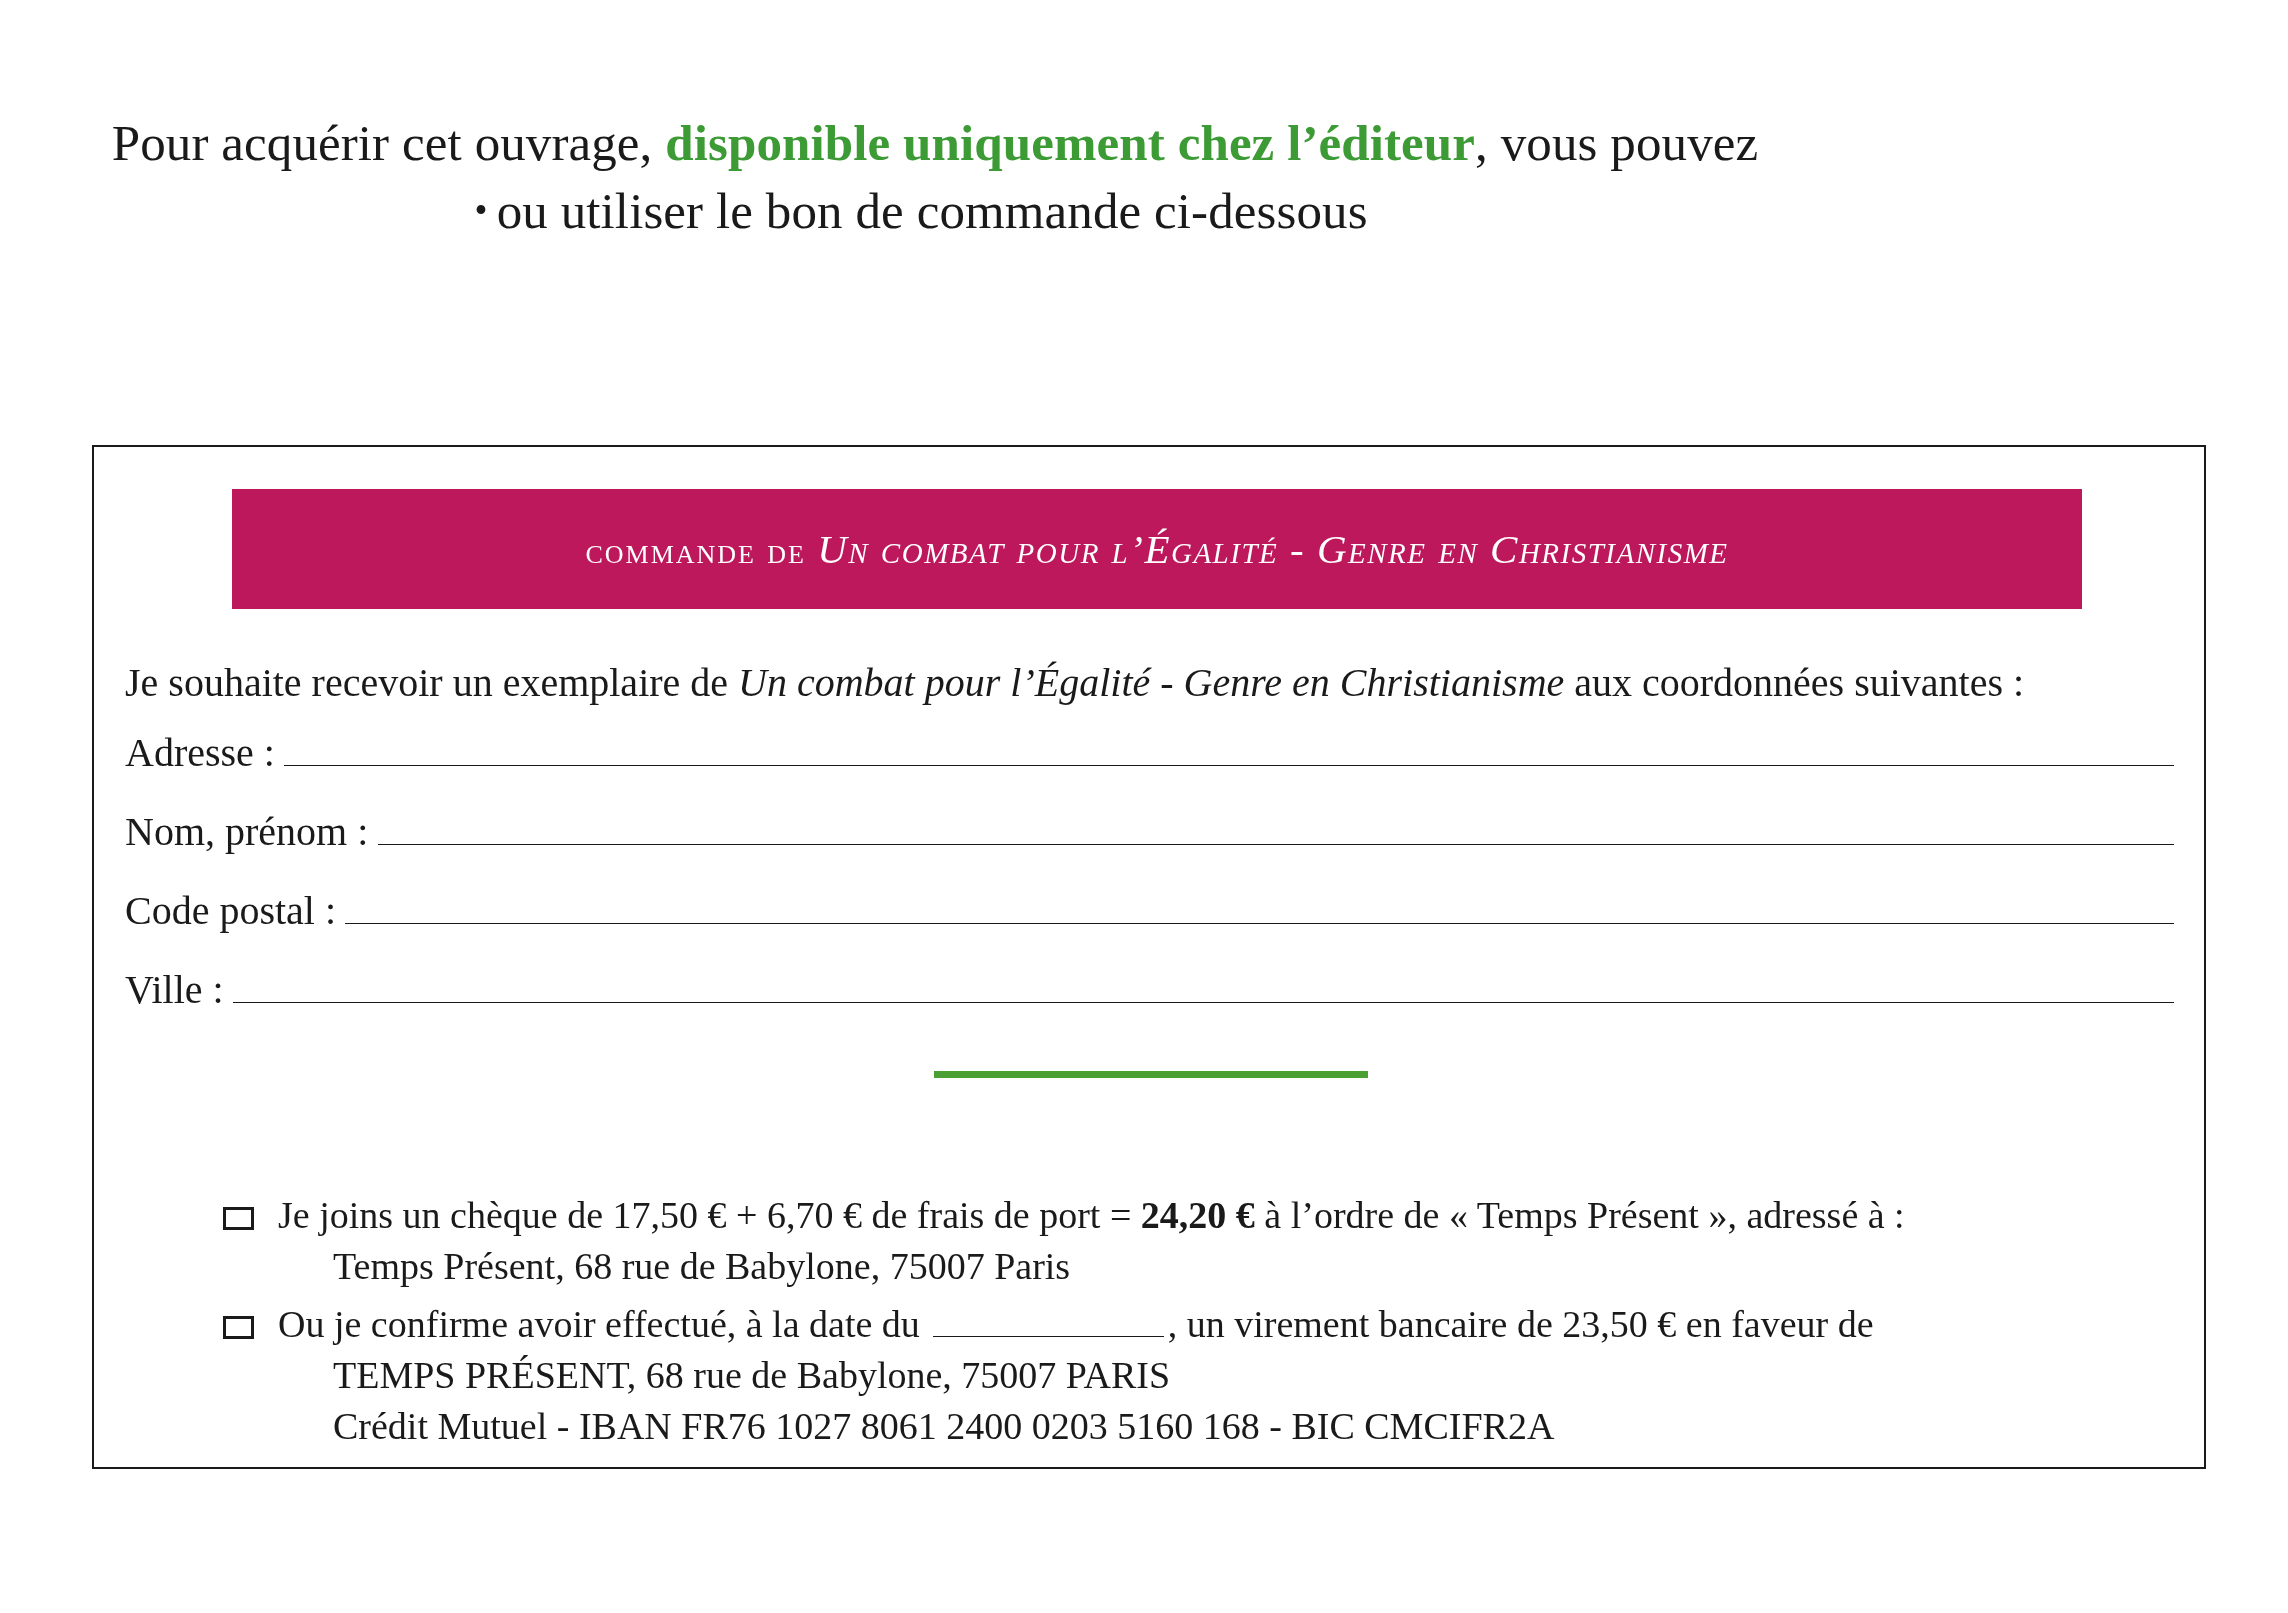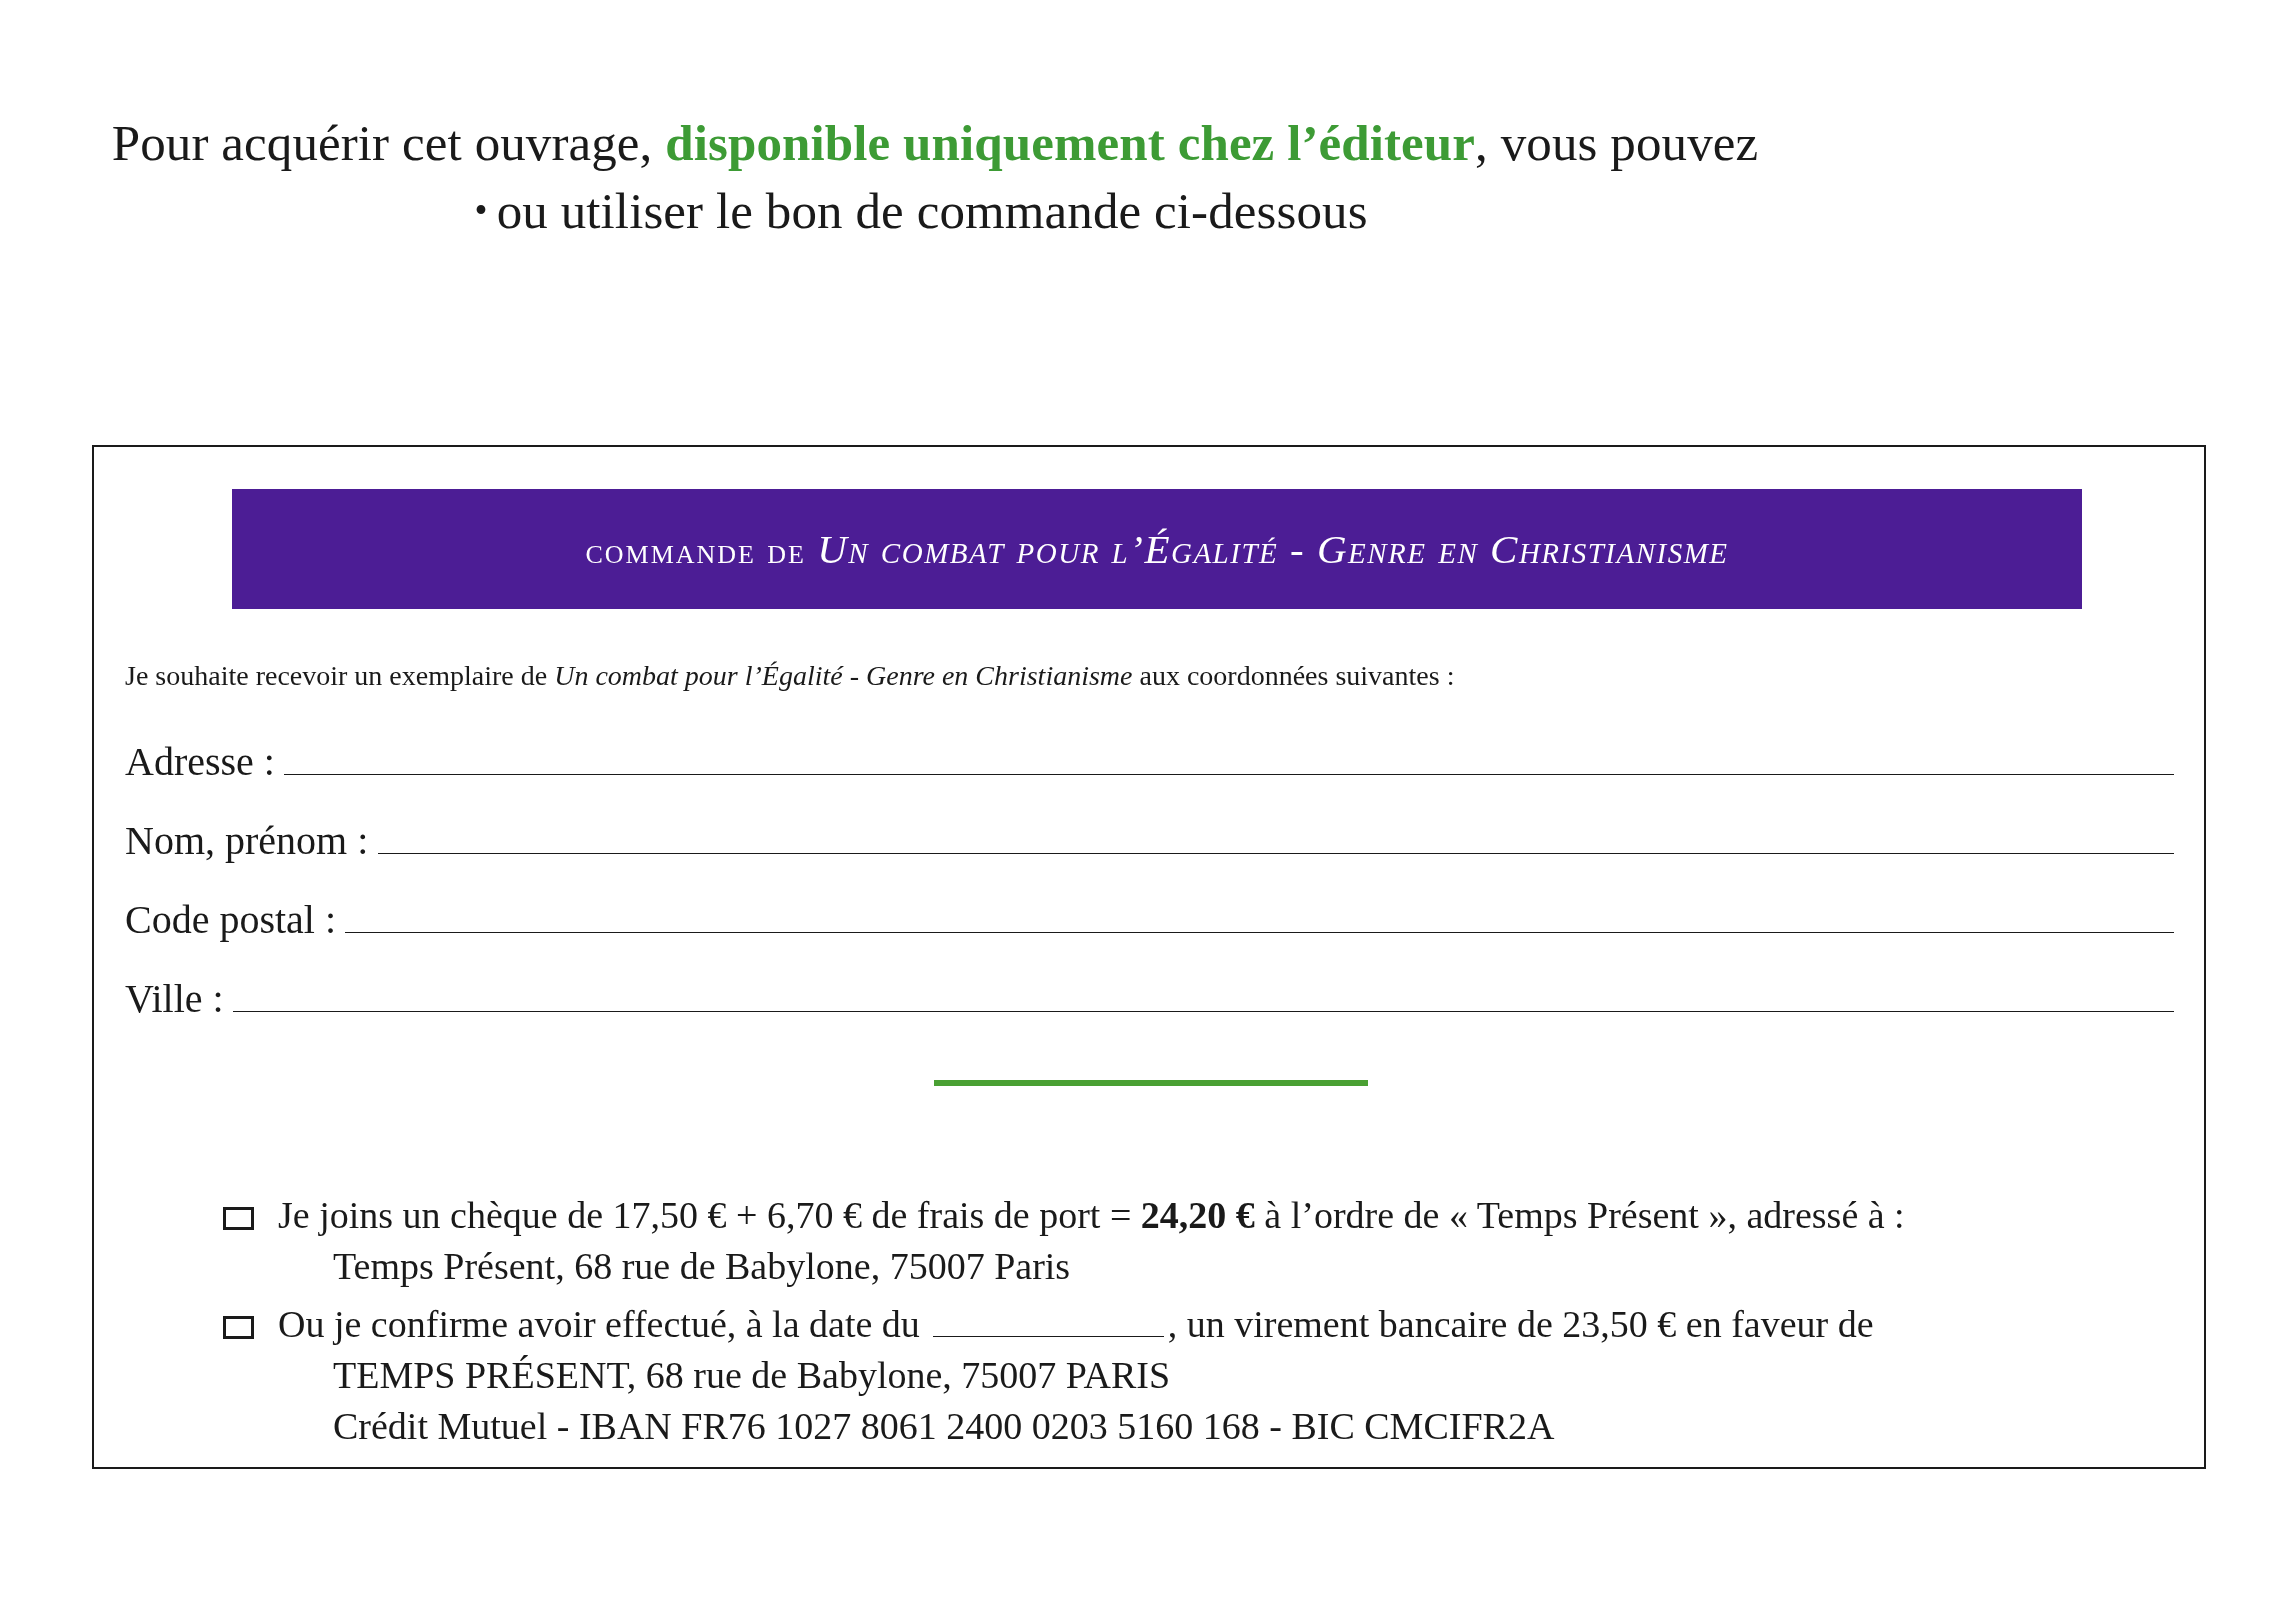--- a/index.html
+++ b/index.html
@@ -56,21 +56,21 @@
     border: 2.8px solid #1a1a1a;
     box-sizing: border-box;
   }
 
   .form-title-bar {
     position: absolute;
     left: 138px;
     top: 42px;
     width: 1850px;
     height: 120px;
-    background: #4c1d95;
+    background: #be185d;
     box-sizing: border-box;
     display: flex;
     align-items: center;
     justify-content: center;
   }
   .form-title-text {
     color: #ffffff;
     font-size: 37px;
     font-variant: small-caps;
     letter-spacing: 2px;
@@ -83,23 +83,23 @@
   }
 
   .form-body {
     position: absolute;
     left: 31px;
     top: 212px;
     width: 2051px;
   }
 
   .intro-sentence {
-    font-size: 28px;
+    font-size: 40px;
     line-height: 1.2;
-    margin-bottom: 45px;
+    margin-bottom: 22px;
     white-space: nowrap;
   }
   .intro-sentence .it { font-style: italic; }
 
   .field-row {
     font-size: 40px;
     line-height: 1.2;
     margin-bottom: 31px;
     display: flex;
     align-items: baseline;

